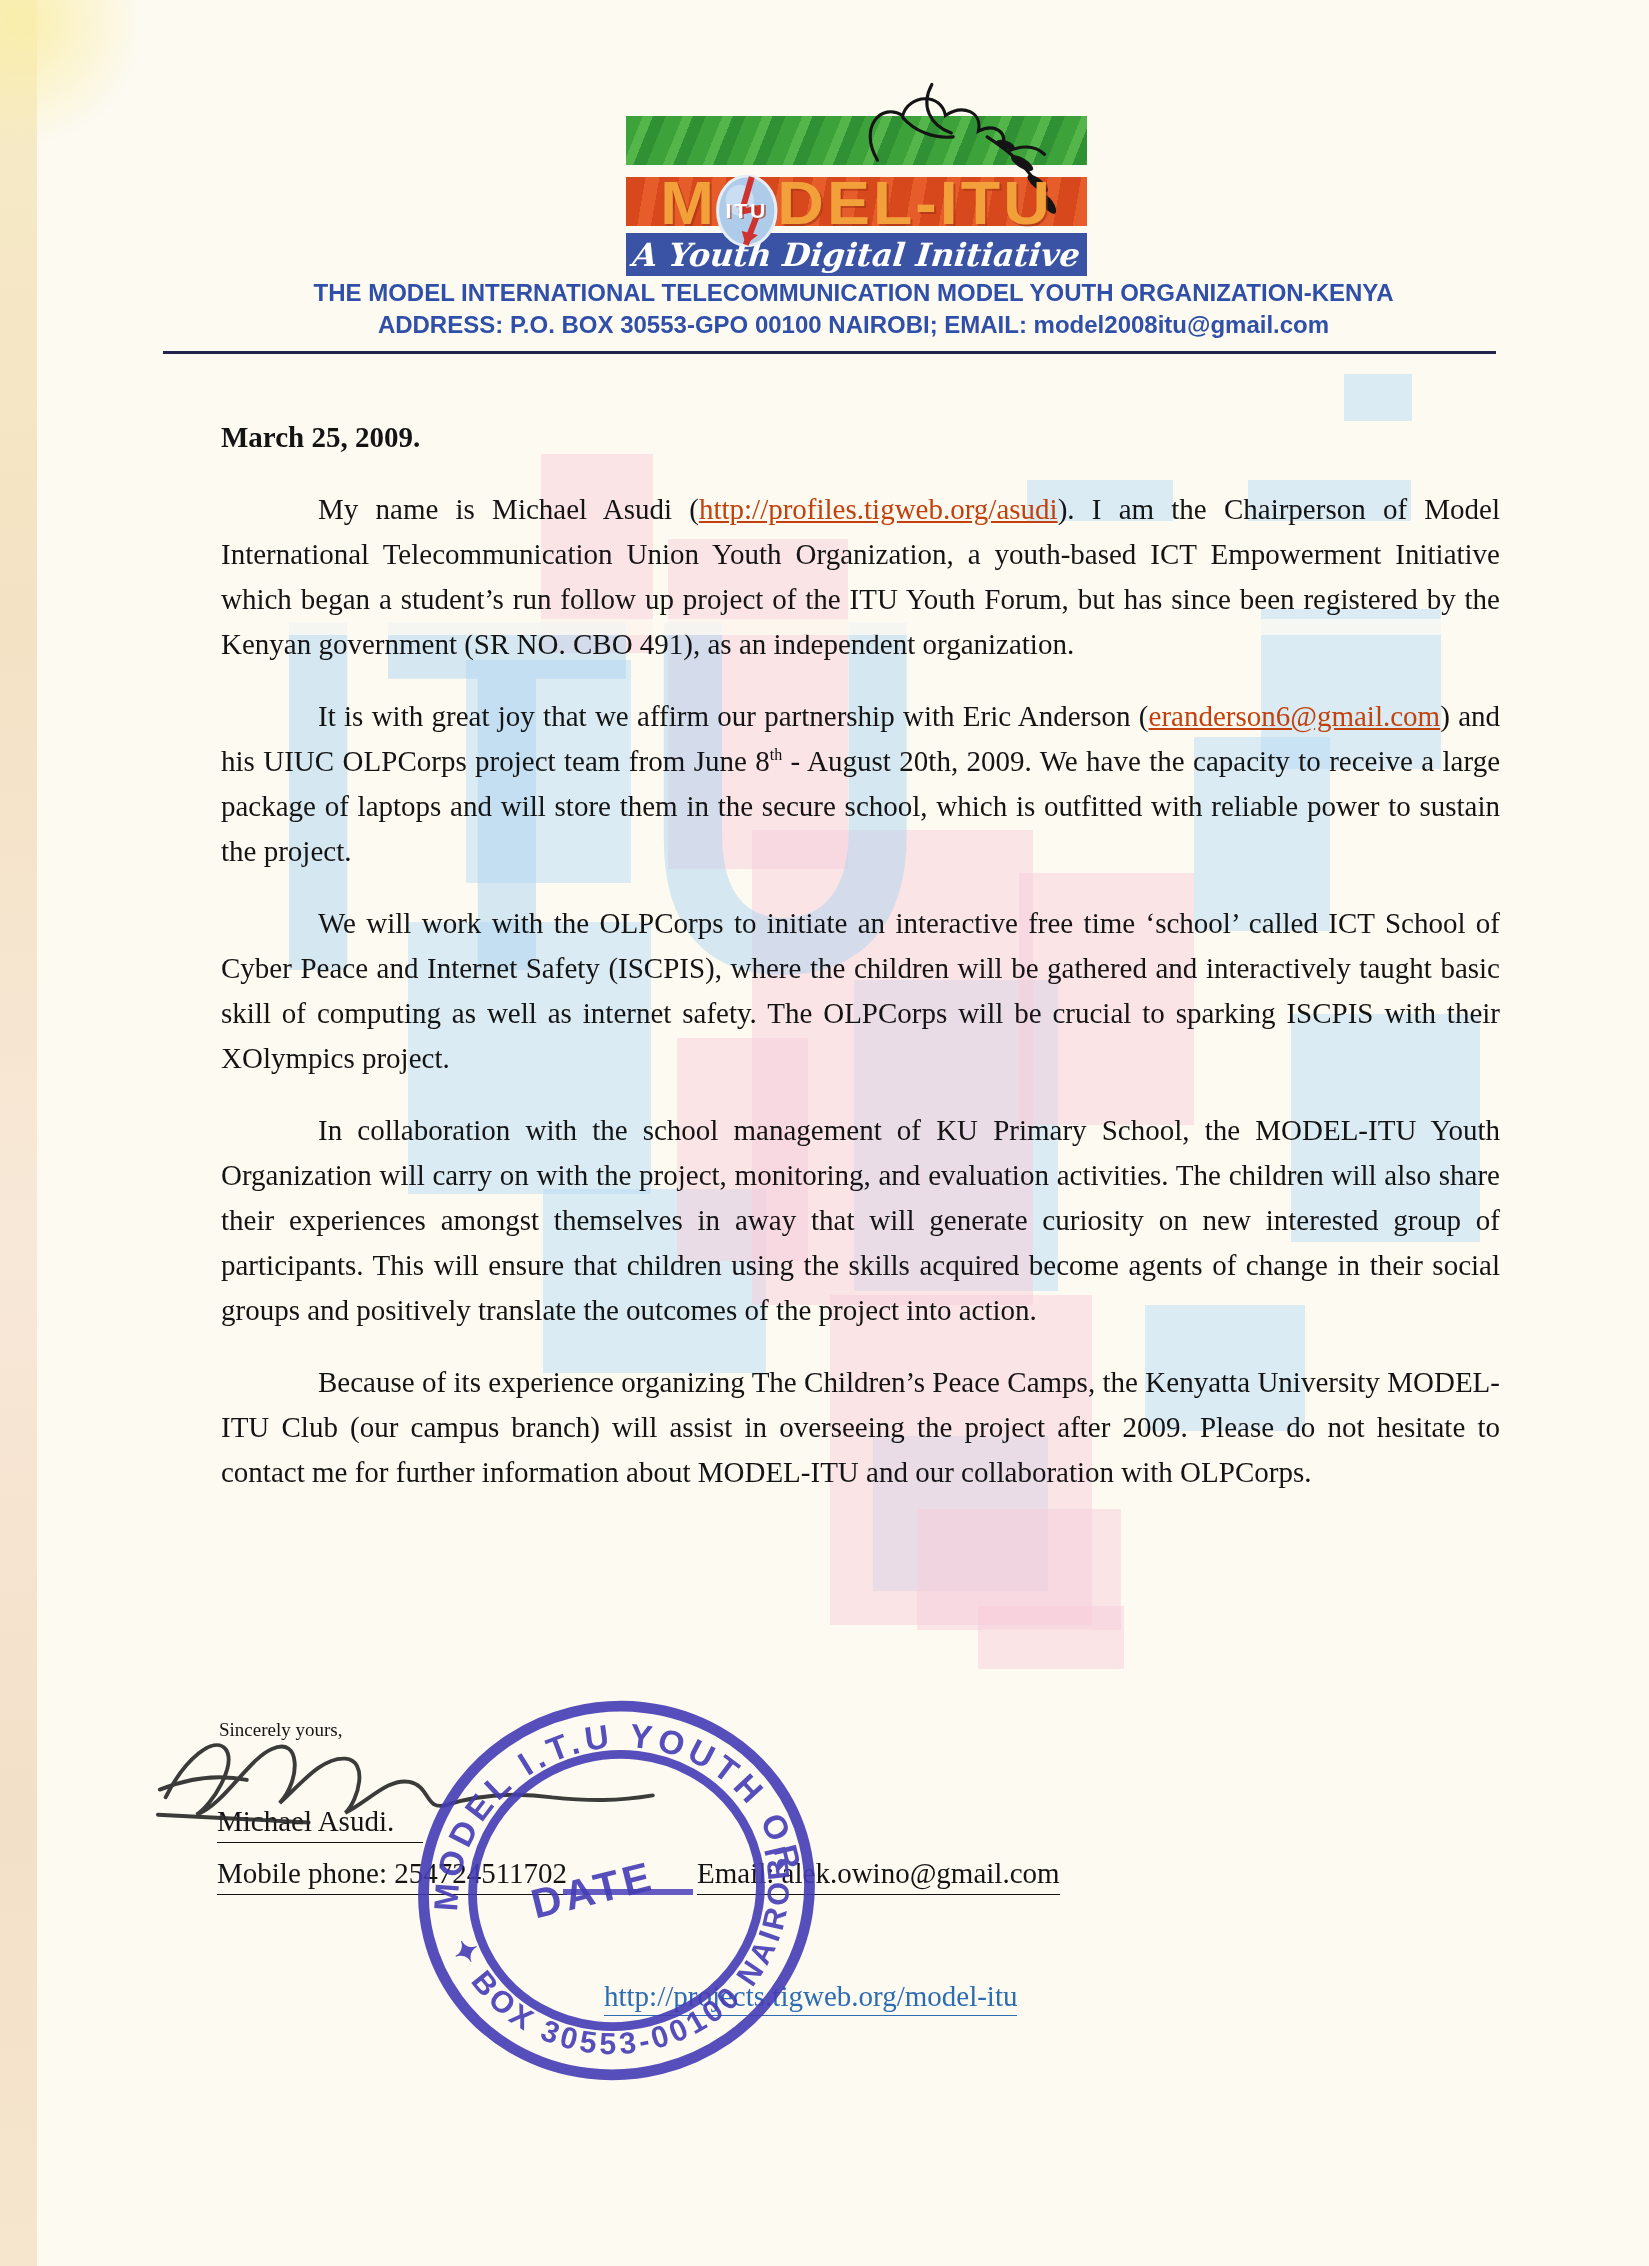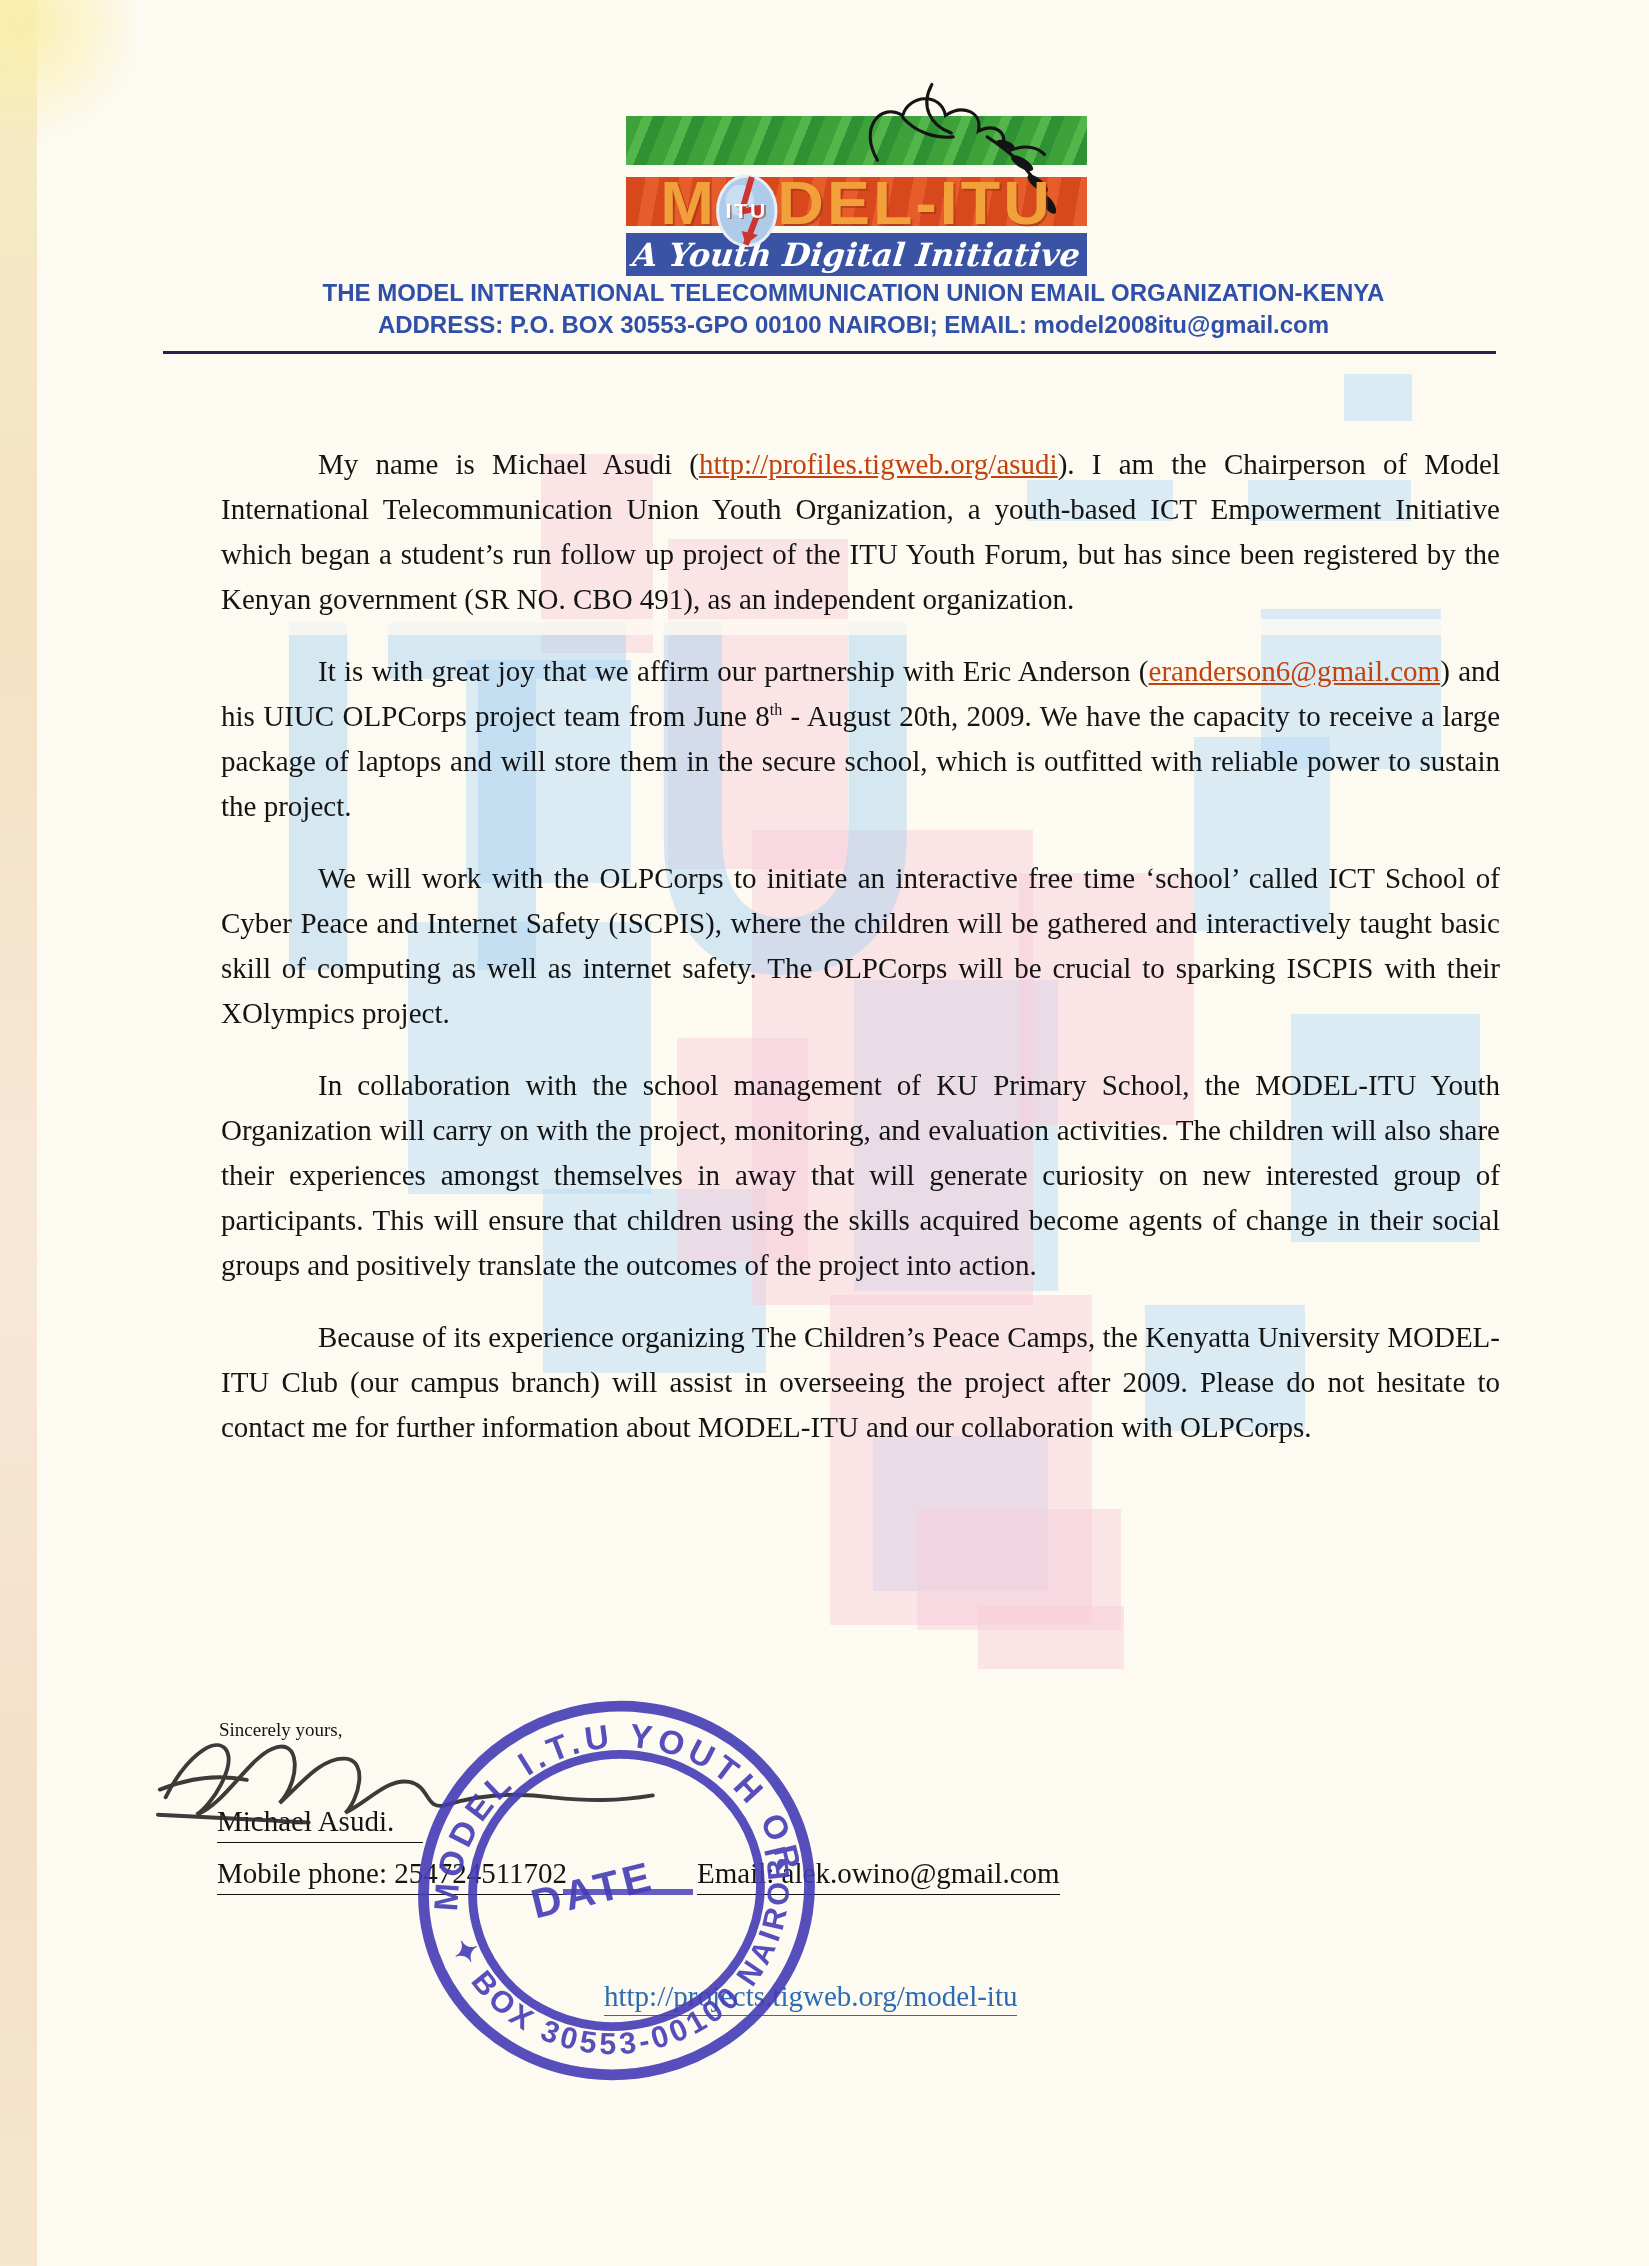--- a/index.html
+++ b/index.html
@@ -121,25 +121,26 @@
         <ellipse cx="31" cy="39" rx="29" ry="36" fill="#aecbe9" stroke="#e8eef6" stroke-width="3"></ellipse>
         <ellipse cx="24" cy="28" rx="14" ry="16" fill="#cfe2f4" opacity=".8"></ellipse>
         <path d="M 36 4 L 26 40 L 44 36 L 30 74" fill="none" stroke="#cf3330" stroke-width="6" stroke-linejoin="round"></path>
         <path d="M 30 74 L 26 60 L 42 64 Z" fill="#cf3330"></path>
         <text x="31" y="46" text-anchor="middle" font-family="Liberation Sans,sans-serif" font-size="21" font-weight="bold" fill="#ffffff">ITU</text>
       </svg>
       <span>DEL-ITU</span>
     </div>
   </div>
 
-  <div class="org-name">THE MODEL INTERNATIONAL TELECOMMUNICATION UNION EMAIL ORGANIZATION-KENYA</div>
+  <div class="org-name">THE MODEL INTERNATIONAL TELECOMMUNICATION MODEL YOUTH ORGANIZATION-KENYA</div>
   <div class="org-address">ADDRESS: P.O. BOX  30553-GPO 00100 NAIROBI; EMAIL: model2008itu@gmail.com</div>
   <div class="head-rule"></div>
 
   <div class="main">
+    <p class="date">March 25, 2009.</p>
     <div id="paragraphs">
         <p class="para"><span>My name is Michael Asudi (</span><a class="body-link">http://profiles.tigweb.org/asudi</a><span>).  I am the Chairperson of Model International Telecommunication Union Youth Organization, a youth-based ICT Empowerment Initiative which began a student’s run follow up project of the ITU Youth Forum, but has since been registered by the Kenyan government (SR NO. CBO 491), as an independent organization.</span></p>
         <p class="para"><span>It is with great joy that we affirm our partnership with Eric Anderson (</span><a class="body-link">eranderson6@gmail.com</a><span>) and his UIUC OLPCorps project team from June 8</span><sup>th</sup><span> - August 20th, 2009. We have the capacity to receive a large package of laptops and will store them in the secure school, which is outfitted with reliable power to sustain the project.</span></p>
         <p class="para"><span>We will work with the OLPCorps to initiate an interactive free time ‘school’ called ICT School of Cyber Peace and Internet Safety (ISCPIS), where the children will be gathered and interactively taught basic skill of computing as well as internet safety.  The OLPCorps will be crucial to sparking ISCPIS with their XOlympics project.</span></p>
         <p class="para"><span>In collaboration with the school management of KU Primary School, the MODEL-ITU Youth Organization will carry on with the project, monitoring, and evaluation activities. The children will also share their experiences amongst themselves in away that will generate curiosity on new interested group of participants. This will ensure that children using the skills acquired become agents of change in their social groups and positively translate the outcomes of the project into action.</span></p>
         <p class="para"><span>Because of its experience organizing The Children’s Peace Camps, the Kenyatta University MODEL-ITU Club (our campus branch) will assist in overseeing the project after 2009.  Please do not hesitate to contact me for further information about MODEL-ITU and our collaboration with OLPCorps.</span></p>
       </div>
   </div>
 
   <div class="scan-clip"></div>

